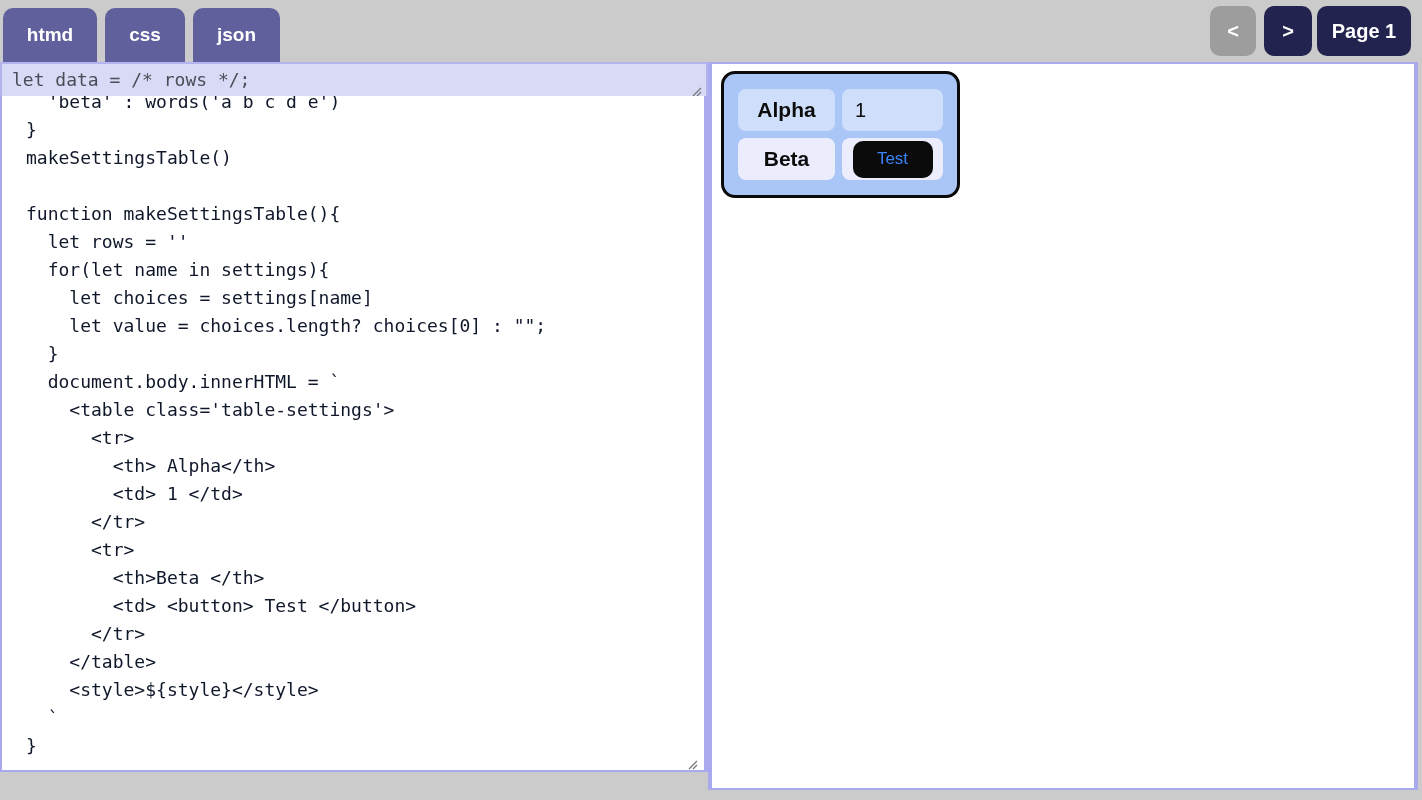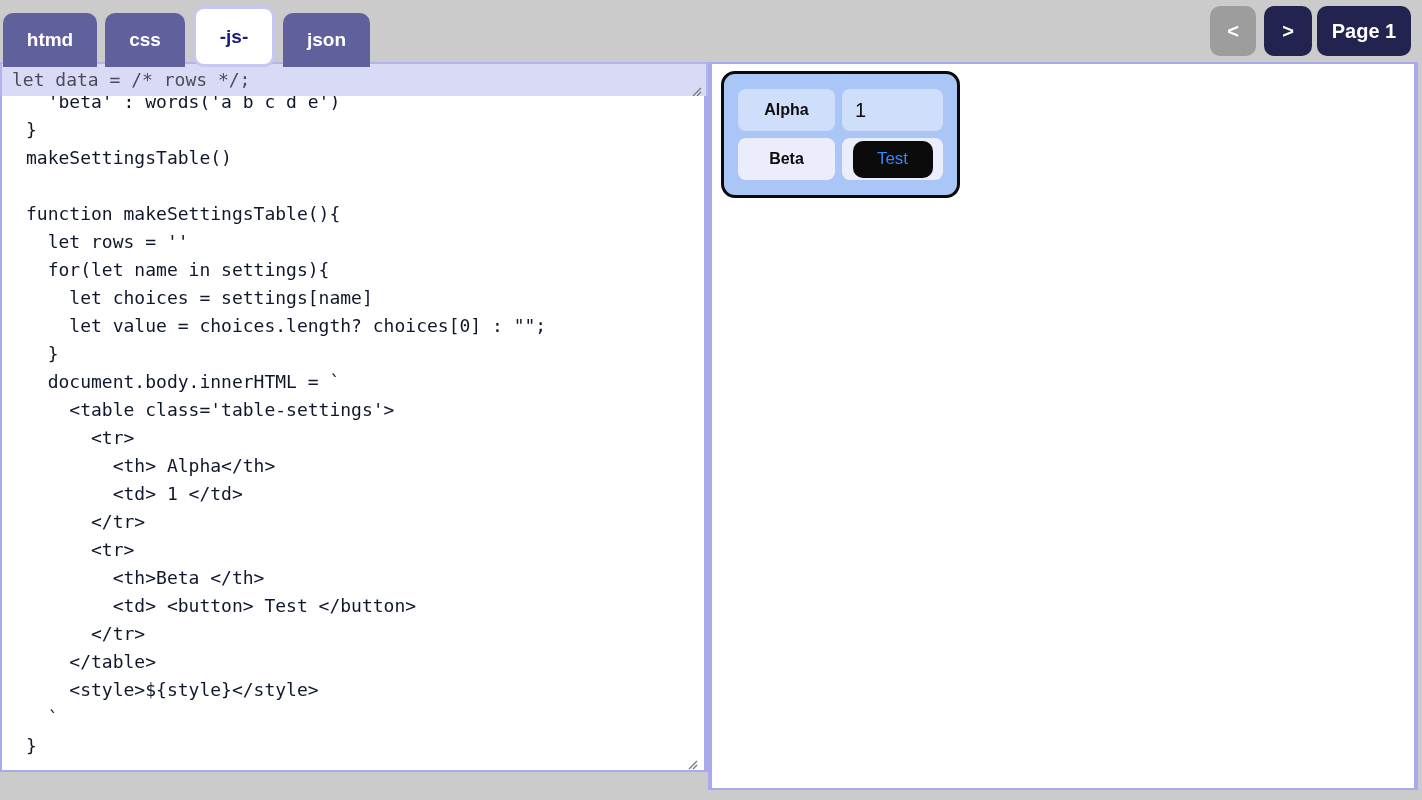--- a/index.html
+++ b/index.html
@@ -136,21 +136,21 @@
     gap: 7px;
   }
   .cell {
     border-radius: 8px;
     display: flex;
     align-items: center;
     color: #0c0c0c;
   }
   .row1 { background: #cfdffb; }
   .row2 { background: #ebedfc; }
-  .cell-th { justify-content: center; font-weight: bold; font-size: 16px; }
+  .cell-th { justify-content: center; font-weight: bold; font-size: 21px; }
   .cell-td { justify-content: flex-start; padding-left: 13px; font-size: 20px; }
   .cell-btn { justify-content: center; }
   .test-btn {
     width: 80px; height: 37px;
     background: #0b0b0b;
     color: #3b82f6;
     border: none;
     border-radius: 10px;
     font-family: "Liberation Sans", sans-serif;
     font-size: 17px;
@@ -159,23 +159,20 @@
 </style>
 </head>
 <body>
 
 <div class="tabs-bar">
   <div class="tab tab-htmd">
     <span>htmd</span>
   </div>
   <div class="tab tab-css">
     <span>css</span>
-  </div>
-  <div class="tab tab-js active">
-    <span>-js-</span>
   </div>
   <div class="tab tab-json">
     <span>json</span>
   </div>
 </div>
 
 <button class="nav-btn btn-prev">&lt;</button>
 <button class="nav-btn btn-next">&gt;</button>
 <button class="nav-btn btn-page">Page 1</button>
 

